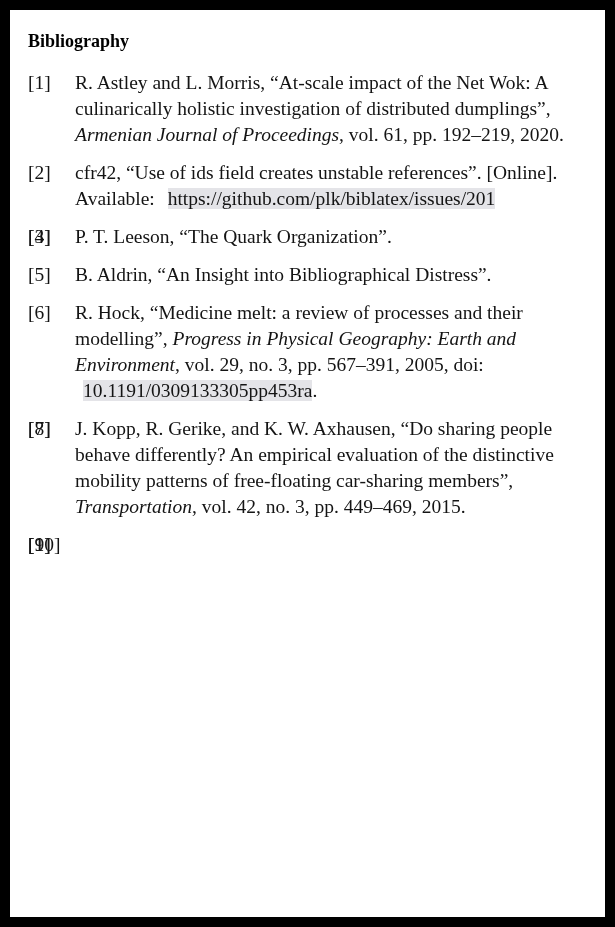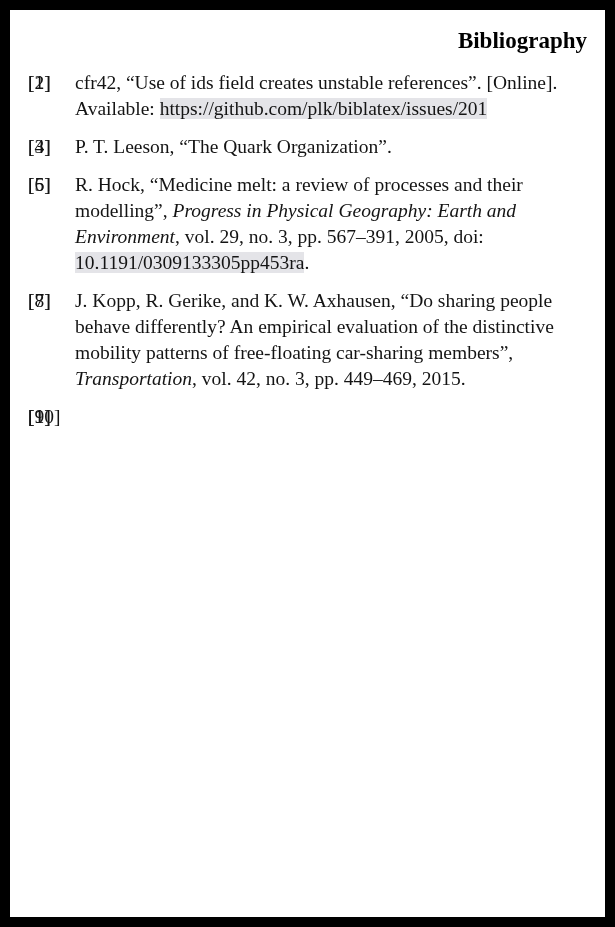--- a/index.html
+++ b/index.html
@@ -23,26 +23,25 @@
   .page {
     box-sizing: border-box;
     width: 100%;
     height: 100%;
     background: var(--page-bg, #ffffff);
     color: var(--text-color, #141414);
     padding: 14px 18px 0 18px;
     overflow: hidden;
   }
   .title {
-    font-size: 23px;
+    font-size: 18px;
     line-height: 34px;
     font-weight: bold;
     color: #000000;
     margin: 0 0 12px 0;
-    text-align: right;
   }
   .refs {
     list-style: none;
     margin: 0;
     padding: 0;
   }
   .ref {
     position: relative;
     padding-left: 47px;
     font-size: 19.5px;
@@ -55,49 +54,52 @@
     top: 0;
   }
   .ref-body em {
     font-style: italic;
   }
   .link-annotation {
     background: var(--link-highlight, #e4e4e8);
     color: var(--text-color, #141414);
     text-decoration: none;
     cursor: pointer;
+    margin-left: 8px;
   }
 </style>
 </head>
 <body>
 
 <div class="frame">
   <div class="page">
     <h1 class="title">Bibliography</h1>
     <ol class="refs" id="ref-list">
   <li class="ref">
     <span class="ref-label">[1]</span>
+    <span class="ref-body"><span>R. Astley and L. Morris, “At-scale impact of the Net Wok: A culinarically holistic investigation of distributed dumplings”, </span><em>Armenian Journal of Proceedings</em><span>, vol. 61, pp. 192–219, 2020.</span></span>
   </li>
 
   <li class="ref">
     <span class="ref-label">[2]</span>
     <span class="ref-body"><span>cfr42, “Use of ids field creates unstable references”. [Online]. Available: </span><a class="link-annotation">https://github.com/plk/biblatex/issues/201</a></span>
   </li>
 
   <li class="ref">
     <span class="ref-label">[3]</span>
   </li>
 
   <li class="ref">
     <span class="ref-label">[4]</span>
     <span class="ref-body"><span>P. T. Leeson, “The Quark Organization”.</span></span>
   </li>
 
   <li class="ref">
     <span class="ref-label">[5]</span>
+    <span class="ref-body"><span>B. Aldrin, “An Insight into Bibliographical Distress”.</span></span>
   </li>
 
   <li class="ref">
     <span class="ref-label">[6]</span>
     <span class="ref-body"><span>R. Hock, “Medicine melt: a review of processes and their modelling”, </span><em>Progress in Physical Geography: Earth and Environment</em><span>, vol. 29, no. 3, pp. 567–391, 2005, doi: </span><a class="link-annotation">10.1191/0309133305pp453ra</a><span>.</span></span>
   </li>
 
   <li class="ref">
     <span class="ref-label">[7]</span>
   </li>

